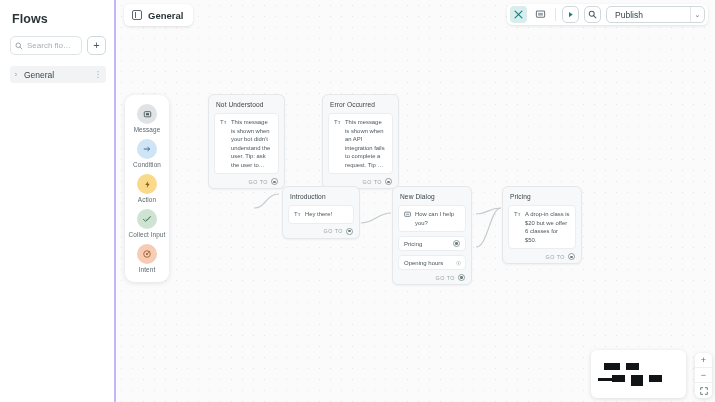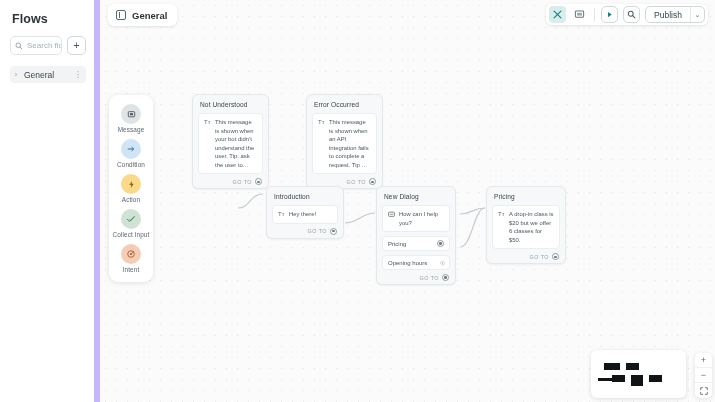--- a/index.html
+++ b/index.html
@@ -7,23 +7,23 @@
   body {
     font-family: "Liberation Sans", sans-serif;
     background:#ffffff;
     color:#2f3a3f;
     -webkit-font-smoothing: antialiased;
   }
   .app { position:relative; width:715px; height:402px; display:flex; }
 
   
   .sidebar {
-    width:100px; height:402px;
+    width:116px; height:402px;
     background:#ffffff;
-    border-right:6px solid #c4b5fd;
+    border-right:2px solid #c4b5fd;
     padding:10px 8px 0 10px;
     position:relative;
     z-index:5;
   }
   .sidebar-title {
     font-size:12.5px; font-weight:bold; color:#2b3538;
     letter-spacing:.1px; margin:2px 0 10px 2px;
   }
   .search-row { display:flex; align-items:center; gap:5px; }
   .search-box {
@@ -84,21 +84,21 @@
     background:transparent;
   }
   .tb-btn.active { background:#d9eeec; }
   .tb-sep { width:1px; height:13px; background:#e2e6e8; margin:0 1px; }
   .tb-round {
     width:17px;height:17px;border:1px solid #cfd9dc;border-radius:5px;background:#fff;
     display:flex;align-items:center;justify-content:center;
   }
   .publish {
     display:flex;align-items:center;height:17px;
-    border:1px solid #cfd9dc;border-radius:5px;background:#fff;overflow:hidden;
+    border:1px solid #cfd9dc;border-radius:5px;background:#fff;overflow:hidden;gap:39px;
   }
   .publish .lab { font-size:8.5px;color:#35474c;padding:0 8px; }
   .publish .car { width:14px;height:100%;border-left:1px solid #e1e7e9;
     display:flex;align-items:center;justify-content:center;color:#5e6e73;font-size:7px;}
 
   
   .palette {
     position:absolute; left:9px; top:95px;
     width:44px;
     background:#fff; border-radius:9px;

